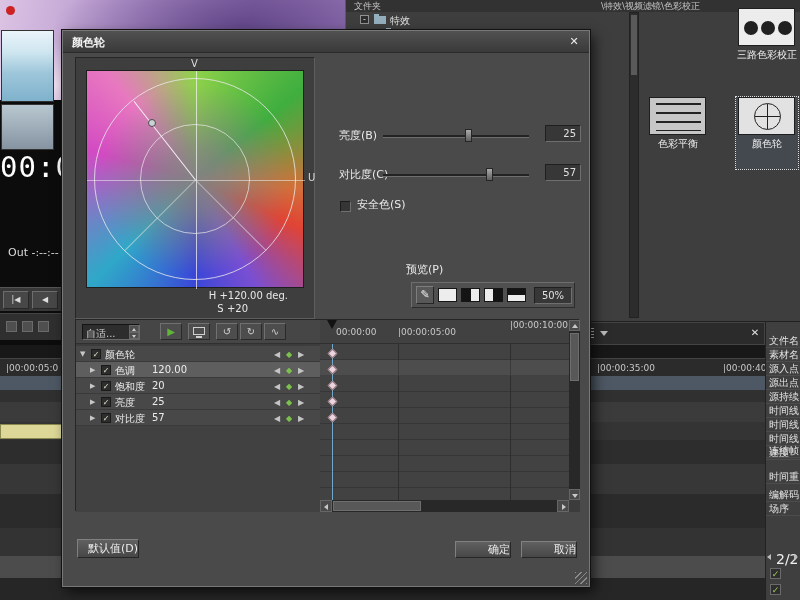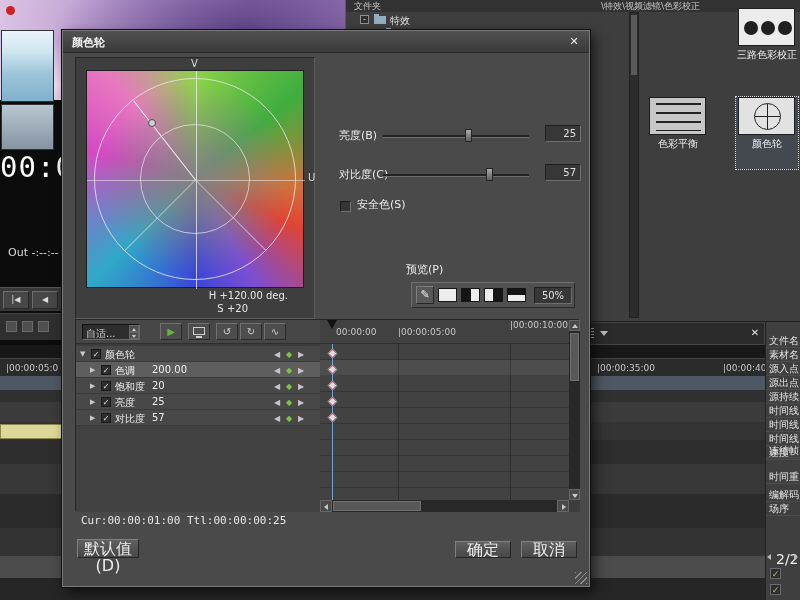--- a/index.html
+++ b/index.html
@@ -4,21 +4,21 @@
 <style>
   html,body{margin:0;padding:0;background:#000;}
   .screen{position:relative;width:800px;height:600px;background:#181818;overflow:hidden;
           font-family:"DejaVu Sans",sans-serif;color:#e0e0e0;}
   .screen div,.screen span{position:absolute;box-sizing:border-box;}
 
   
   .valuebox{background:#373737;border:1px solid;border-color:#1f1f1f #6e6e6e #6e6e6e #1f1f1f;
             color:#e0e0e0;font-size:10px;text-align:right;padding:2px 4px 0 0;}
   .btn3d{background:linear-gradient(#606060,#474747);border:1px solid;
-         border-color:#808080 #262626 #262626 #808080;color:#ececec;font-size:16px;text-align:center;}
+         border-color:#808080 #262626 #262626 #808080;color:#ececec;font-size:11px;text-align:right;}
   .tick{font-size:9px;color:#c8c8c8;white-space:nowrap;}
 
   
   .player{left:0;top:0;width:345px;height:345px;background:#0c0c0c;z-index:2;}
   .clouds{left:0;top:0;width:345px;height:100px;
     background:
       radial-gradient(ellipse at 15% 85%, rgba(244,228,244,.9) 0%, rgba(244,228,244,0) 40%),
       radial-gradient(ellipse at 70% 25%, rgba(90,64,130,.8) 0%, rgba(90,64,130,0) 55%),
       linear-gradient(100deg,#dcc4e4 0%,#b495cc 35%,#8a6aaa 70%,#9878b8 100%);}
   .appdot{left:6px;top:6px;width:9px;height:9px;border-radius:50%;background:#cc2222;}
@@ -368,21 +368,21 @@
         <span class="r-cb">✓</span>
         <span class="r-lbl">颜色轮</span>
         <span class="r-prev">◀</span>
         <span class="r-key">◆</span>
         <span class="r-next">▶</span>
       </div>
       <div class="kf-row child row-sel" style="top:42px">
         <span class="r-exp">▶</span>
         <span class="r-cb">✓</span>
         <span class="r-lbl">色调</span>
-        <span class="r-val">200.00</span>
+        <span class="r-val">120.00</span>
         <span class="r-prev">◀</span>
         <span class="r-key">◆</span>
         <span class="r-next">▶</span>
       </div>
       <div class="kf-row child" style="top:58px">
         <span class="r-exp">▶</span>
         <span class="r-cb">✓</span>
         <span class="r-lbl">饱和度</span>
         <span class="r-val">20</span>
         <span class="r-prev">◀</span>
@@ -435,21 +435,20 @@
             <i class="tri" style="left:3px;top:3px;border-top:3px solid transparent;border-bottom:3px solid transparent;border-right:4px solid #c8c8c8"></i>
           </span>
         <span class="sbthumb" style="left:13px;top:1px;width:88px;height:10px"></span>
         <span class="sbbtn" style="left:237px;top:0;width:12px;height:12px">
             <i class="tri" style="left:4px;top:3px;border-top:3px solid transparent;border-bottom:3px solid transparent;border-left:4px solid #c8c8c8"></i>
           </span>
       </div>
       <div class="corner"></div>
     </div>
 
-    <span class="kf-status">Cur:00:00:01:00  Ttl:00:00:00:25</span>
 
     <span class="btn3d" style="left:14px;top:508px;width:62px;height:19px;line-height:17px">默认值(D)</span>
     <span class="btn3d" style="left:392px;top:510px;width:56px;height:17px;line-height:15px">确定</span>
     <span class="btn3d" style="left:458px;top:510px;width:56px;height:17px;line-height:15px">取消</span>
     <span class="grip"></span>
   </div>
 
 </div>
 
 </body></html>

